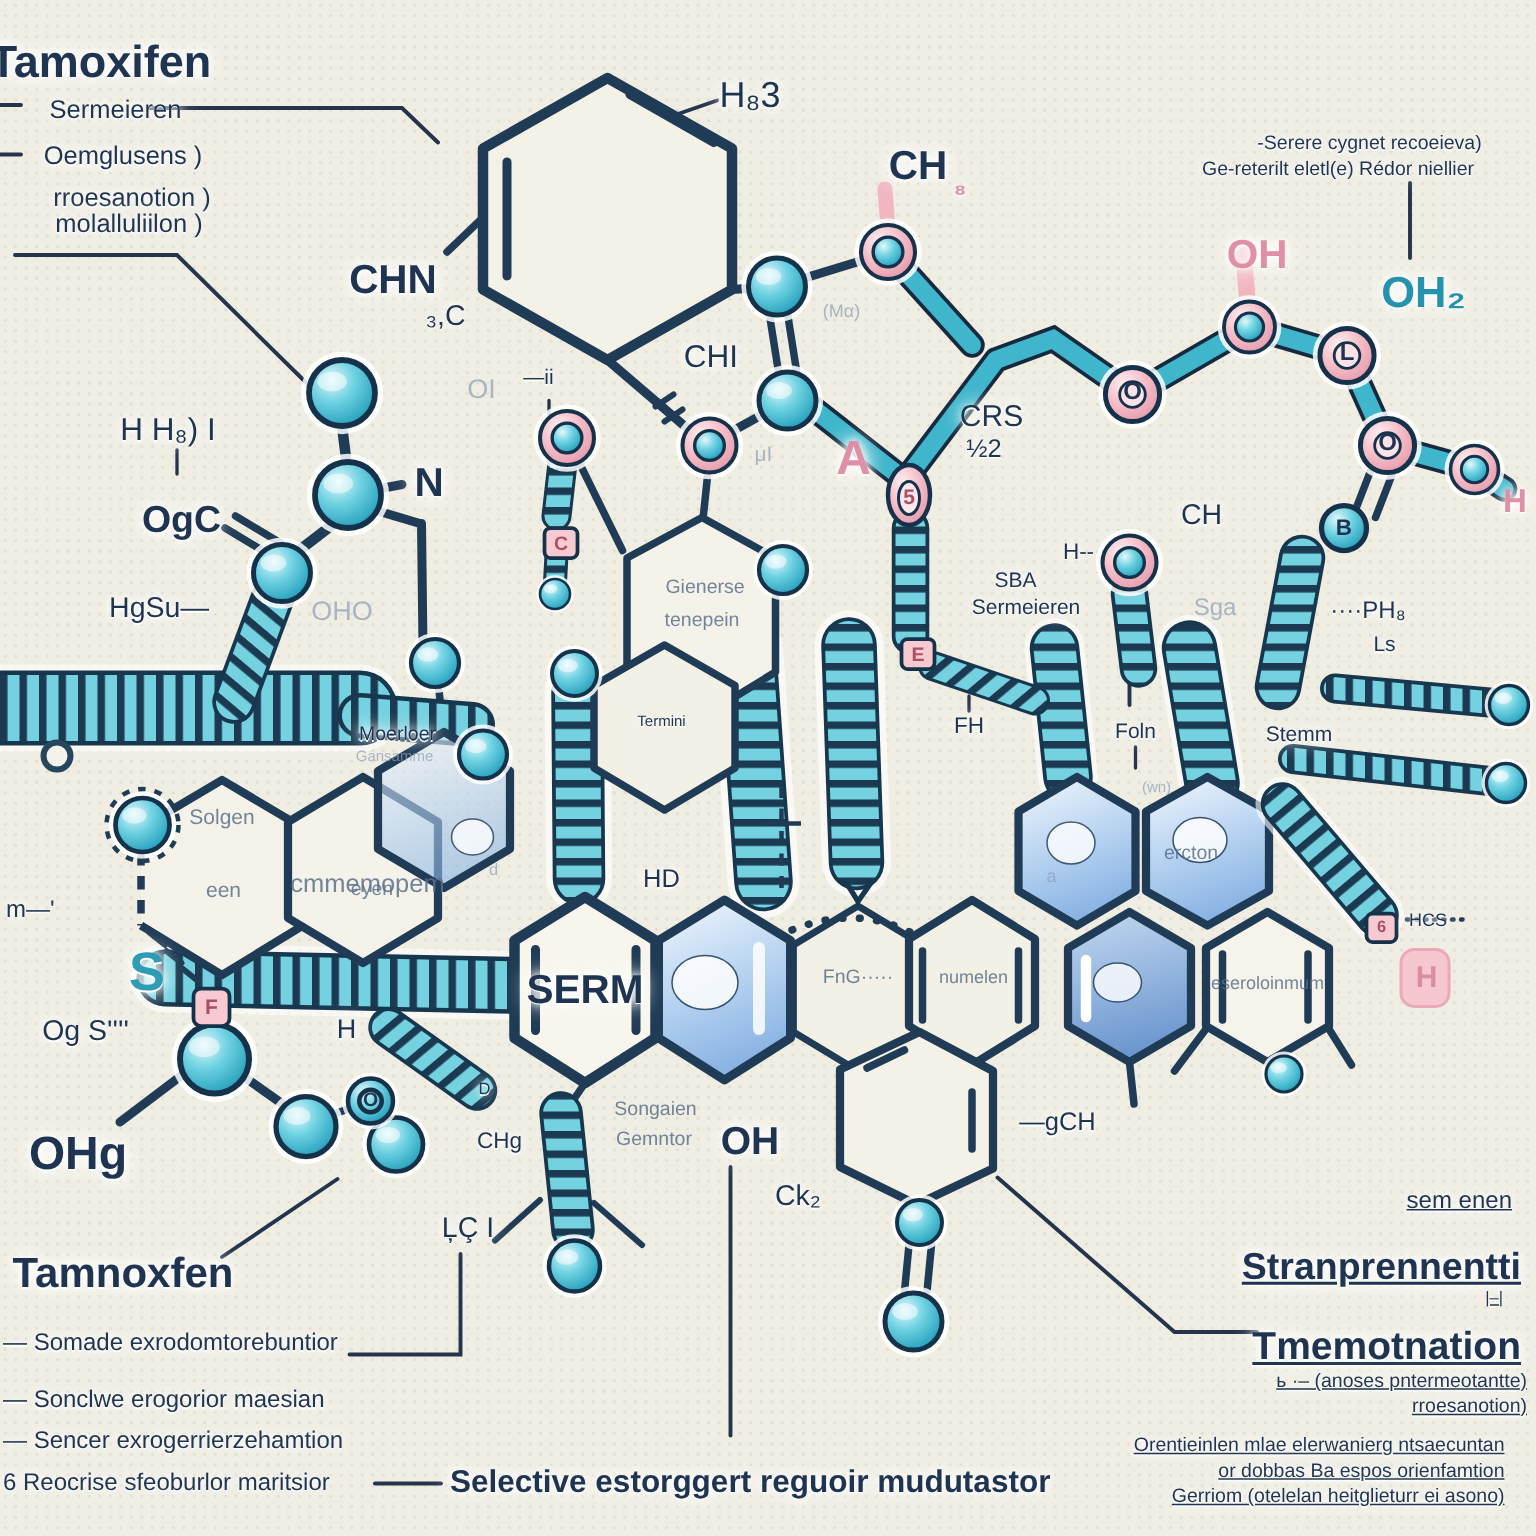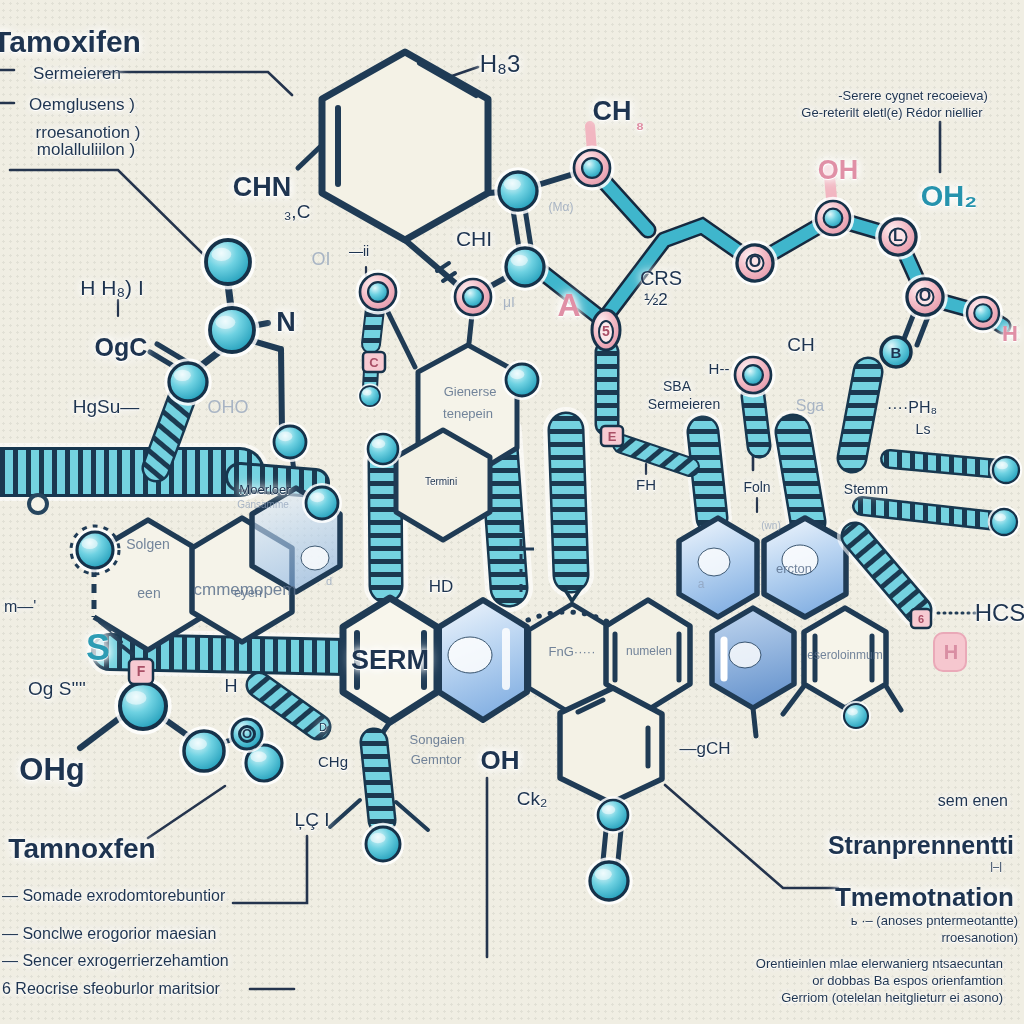--- a/index.html
+++ b/index.html
@@ -5,21 +5,21 @@
   html,body{margin:0;padding:0;}
   #stage{position:relative;width:1024px;height:1024px;overflow:hidden;
     background-color:#f0eee3;
     background-image:radial-gradient(rgba(150,150,135,0.16) 1px, transparent 1.2px);
     background-size:7px 7px;
     font-family:"Liberation Sans", sans-serif;}
   #art{position:absolute;left:0;top:0;}
   .lbl{position:absolute;transform:translate(-50%,-50%);color:#1e3450;white-space:nowrap;line-height:1;
        text-shadow:0 1px 0 rgba(255,255,255,.95),0 0 6px #fff,0 0 11px #fff,0 0 16px #fff;}
   .lft{transform:translateY(-50%);}
-  .rgt{transform:translate(-100%,-50%);}
+  .rgt{transform:translate(-100%,-50%);text-decoration:underline;}
   .b{font-weight:bold;}
   .ghost{color:rgba(140,158,185,.72);text-shadow:none;}
   .gn{color:rgba(90,112,140,.85);text-shadow:none;}
   .pink{color:#e090a6;}
   .teal{color:#2693ad;}
   .bdg{color:#a94f66;text-shadow:none;}
 </style>
 </head>
 <body>
 
@@ -362,21 +362,21 @@
 <div class="lbl gn" style="left:245px;top:589px;font-size:17px">cmmemopem</div>
 <div class="lbl gn" style="left:248px;top:592px;font-size:13px">eyen</div>
 <div class="lbl ghost" style="left:329px;top:581px;font-size:11px">d</div>
 <div class="lbl b" style="left:390px;top:660px;font-size:27px">SERM</div>
 <div class="lbl gn" style="left:572px;top:651px;font-size:13px">FnG·····</div>
 <div class="lbl gn" style="left:649px;top:651px;font-size:12px">numelen</div>
 <div class="lbl ghost" style="left:701px;top:584px;font-size:12px">a</div>
 <div class="lbl gn" style="left:794px;top:568px;font-size:13px">ercton</div>
 <div class="lbl ghost" style="left:771px;top:526px;font-size:10px">(wn)</div>
 <div class="lbl gn" style="left:845px;top:655px;font-size:12px">eseroloinmum</div>
-<div class="lbl" style="left:1000px;top:613px;font-size:24px">HCS</div>
+<div class="lbl" style="left:952px;top:613px;font-size:12px">HCS</div>
 <div class="lbl b" style="left:951px;top:652px;font-size:20px;color:#d98ea3;text-shadow:none">H</div>
 <div class="lbl b" style="left:98px;top:648px;font-size:36px;color:#2d9cb4">S</div>
 <div class="lbl" style="left:231px;top:686px;font-size:18px">H</div>
 <div class="lbl" style="left:323px;top:727px;font-size:11px">D</div>
 
 <div class="lbl" style="left:312px;top:819px;font-size:19px">ĻÇ I</div>
 <div class="lbl" style="left:333px;top:761px;font-size:15px">CHg</div>
 <div class="lbl gn" style="left:437px;top:739px;font-size:13px">Songaien</div>
 <div class="lbl gn" style="left:436px;top:759px;font-size:13px">Gemntor</div>
 <div class="lbl b" style="left:500px;top:760px;font-size:26px">OH</div>
@@ -384,20 +384,21 @@
 <div class="lbl" style="left:705px;top:748px;font-size:17px">—gCH</div>
 
 <div class="lbl" style="left:57px;top:688px;font-size:19px">Og S''''</div>
 <div class="lbl b" style="left:52px;top:769px;font-size:31px">OHg</div>
 <div class="lbl b" style="left:82px;top:849px;font-size:28px">Tamnoxfen</div>
 <div class="lbl lft" style="left:2px;top:896px;font-size:16px">— Somade exrodomtorebuntior</div>
 <div class="lbl lft" style="left:2px;top:934px;font-size:16px">— Sonclwe erogorior maesian</div>
 <div class="lbl lft" style="left:2px;top:961px;font-size:16px">— Sencer exrogerrierzehamtion</div>
 <div class="lbl lft" style="left:2px;top:989px;font-size:16px">6 Reocrise sfeoburlor maritsior</div>
 
+<div class="lbl lft b" style="left:300px;top:988px;font-size:21px">Selective estorggert reguoir mudutastor</div>
 
 <div class="lbl rgt" style="left:1008px;top:801px;font-size:16px">sem enen</div>
 <div class="lbl rgt b" style="left:1014px;top:845px;font-size:25px">Stranprennentti</div>
 <div class="lbl rgt" style="left:1002px;top:866px;font-size:11px">|–|</div>
 <div class="lbl rgt b" style="left:1014px;top:897px;font-size:26px">Tmemotnation</div>
 <div class="lbl rgt" style="left:1018px;top:920px;font-size:13px">ь ·– (anoses pntermeotantte)</div>
 <div class="lbl rgt" style="left:1018px;top:937px;font-size:13px">rroesanotion)</div>
 <div class="lbl rgt" style="left:1003px;top:963px;font-size:13px">Orentieinlen mlae elerwanierg ntsaecuntan</div>
 <div class="lbl rgt" style="left:1003px;top:980px;font-size:13px">or dobbas Ba espos orienfamtion</div>
 <div class="lbl rgt" style="left:1003px;top:997px;font-size:13px">Gerriom (otelelan heitglieturr ei asono)</div>

